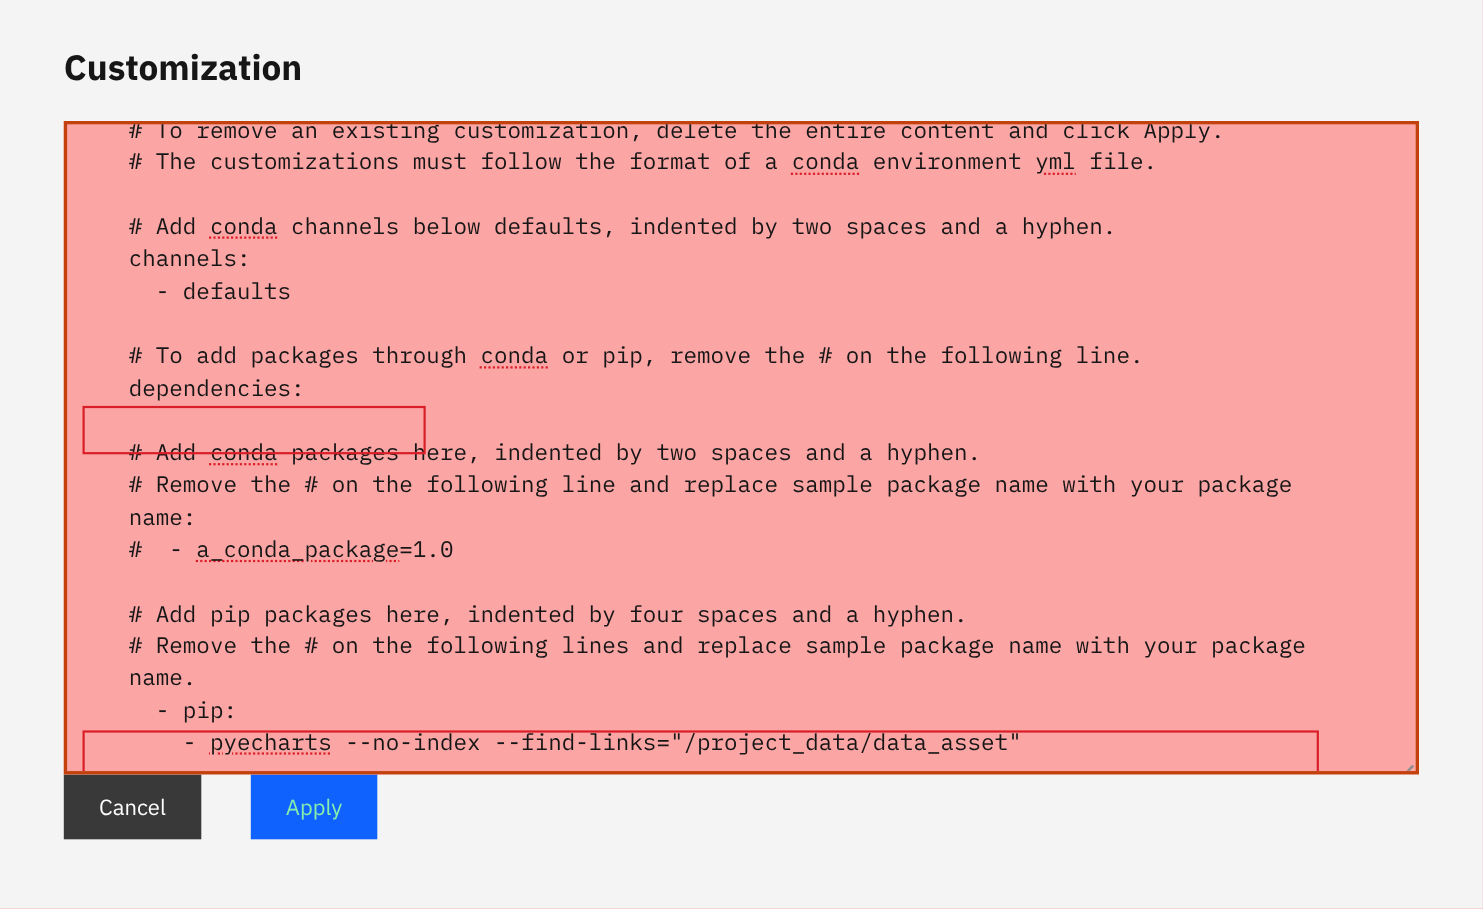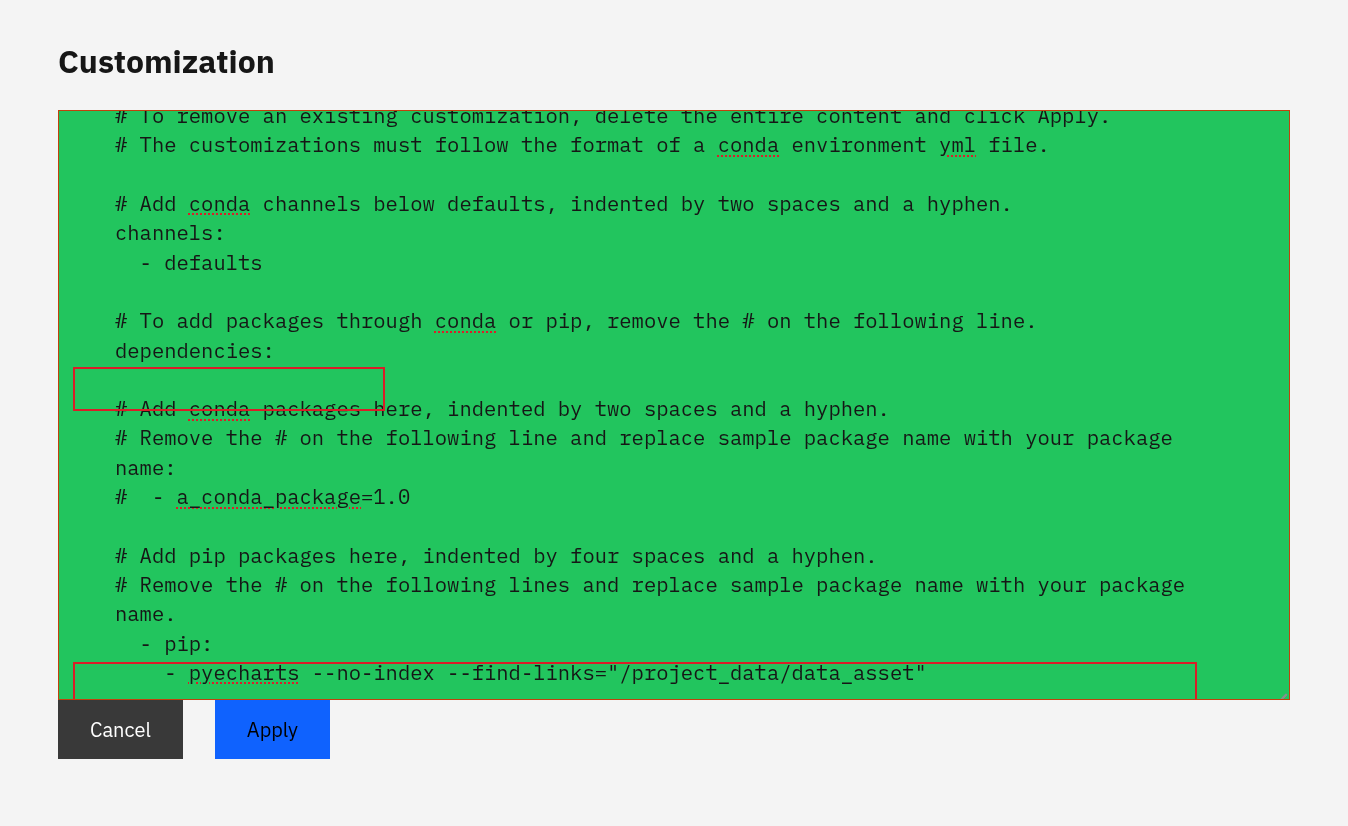--- a/index.html
+++ b/index.html
@@ -12,22 +12,22 @@
       background: #f4f4f4;
       padding: 40px 58px;
     }
     .page-title {
       font-size: 32px;
       font-weight: 700;
       color: #161616;
       margin-bottom: 28px;
     }
     .editor-container {
-      background: #22c55e;
-      border: 1px solid #c2410c;
+      background: #fca5a5;
+      border: 3px solid #c2410c;
       padding: 0;
       position: relative;
       overflow: hidden;
     }
     .editor-content {
       font-family: 'IBM Plex Mono', 'Courier New', monospace;
       font-size: 20.5px;
       line-height: 1.43;
       color: #161616;
       padding: 0px 56px 12px 56px;
@@ -72,37 +72,37 @@
     .resize-handle::after {
       width: 5px;
       height: 1.5px;
       bottom: 3px;
       right: 0;
       transform: rotate(-45deg);
       transform-origin: right bottom;
     }
     .button-row {
       display: flex;
+      gap: 45px;
     }
     .btn {
       border: none;
       padding: 16px 32px;
       font-size: 20px;
       font-family: inherit;
       cursor: pointer;
       min-width: 77px;
     }
     .btn-cancel {
       background: #393939;
       color: #ffffff;
     }
     .btn-apply {
       background: #0f62fe;
-      color: #000000;
-      margin-left: 32px;
+      color: #86efac;
     }
   </style>
 </head>
 <body>
 
 <h1 class="page-title">Customization</h1>
 
 <div class="editor-container">
   <div class="editor-content"><span># To remove an existing customization, delete the entire content and click Apply.</span>
 <span># The customizations must follow the format of a </span><span class="spell-error">conda</span><span> environment </span><span class="spell-error">yml</span><span> file.</span>

